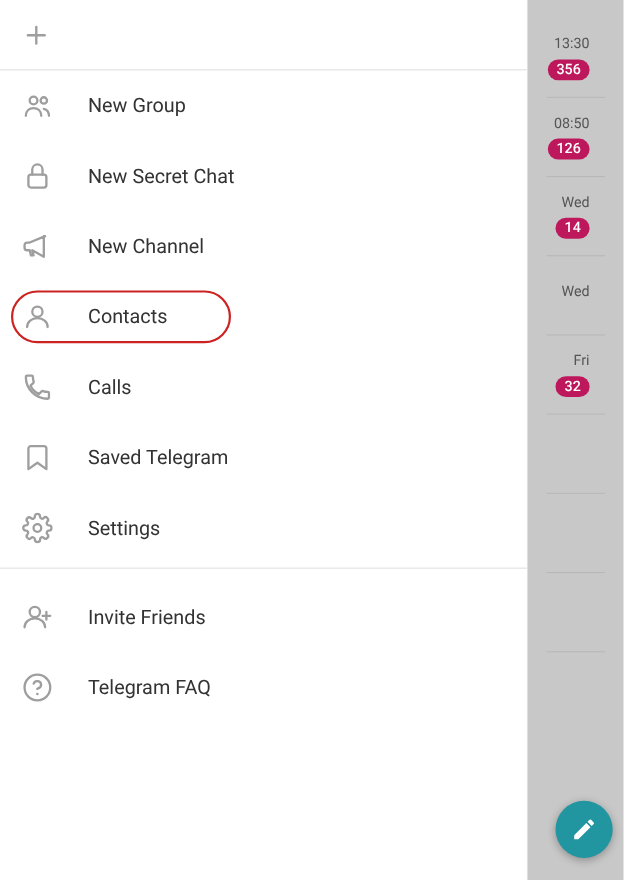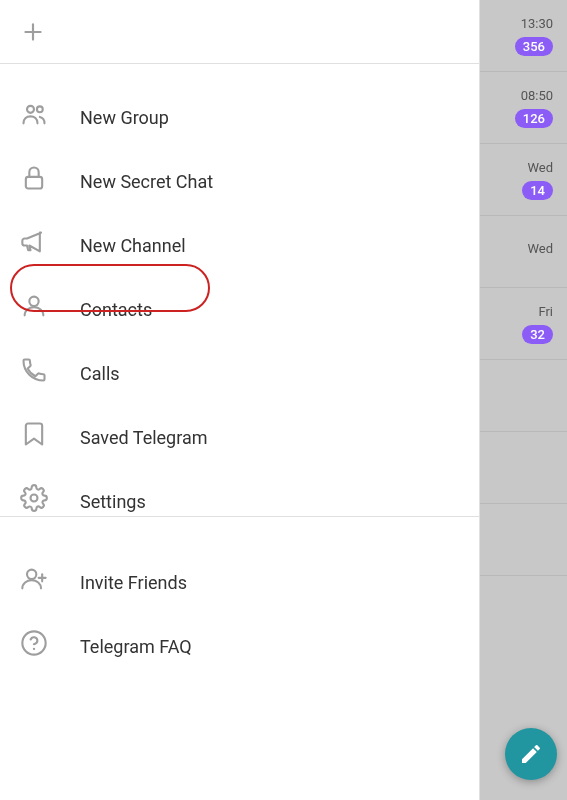--- a/index.html
+++ b/index.html
@@ -17,21 +17,21 @@
       width: 480px;
       height: 800px;
       background: #fff;
       display: flex;
       flex-direction: column;
       border-right: 1px solid #e0e0e0;
     }
 
     .menu-item {
       display: flex;
-      align-items: flex-end;
+      align-items: center;
       padding: 0 20px;
       height: 64px;
       cursor: pointer;
       position: relative;
     }
 
     .menu-item .icon {
       width: 44px;
       display: flex;
       align-items: center;
@@ -109,21 +109,21 @@
       pointer-events: none;
     }
 
     .right-panel {
       width: 87px;
       height: 800px;
       background: #c8c8c8;
       display: flex;
       flex-direction: column;
       align-items: flex-end;
-      padding: 0;
+      padding: 17px;
       position: relative;
       overflow: hidden;
     }
 
     .chat-row {
       width: 100%;
       height: 72px;
       display: flex;
       flex-direction: column;
       align-items: flex-end;
@@ -132,21 +132,21 @@
       border-bottom: 1px solid #b8b8b8;
     }
 
     .chat-time {
       font-size: 13px;
       color: #555;
       margin-bottom: 6px;
     }
 
     .chat-badge {
-      background: #8b5cf6;
+      background: #be185d;
       color: #fff;
       border-radius: 12px;
       font-size: 13px;
       font-weight: 500;
       padding: 2px 8px;
       min-width: 28px;
       text-align: center;
     }
 
     .chat-row-empty {

